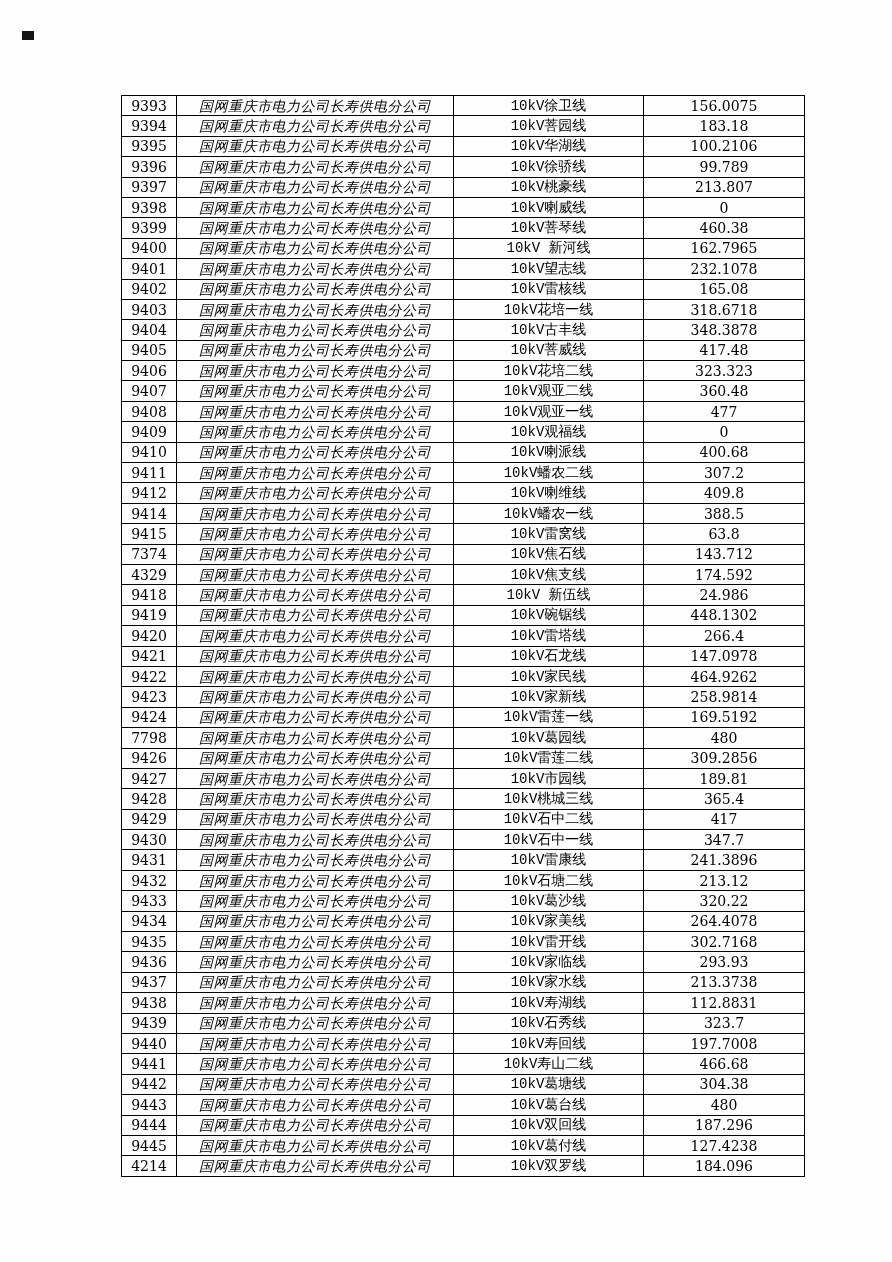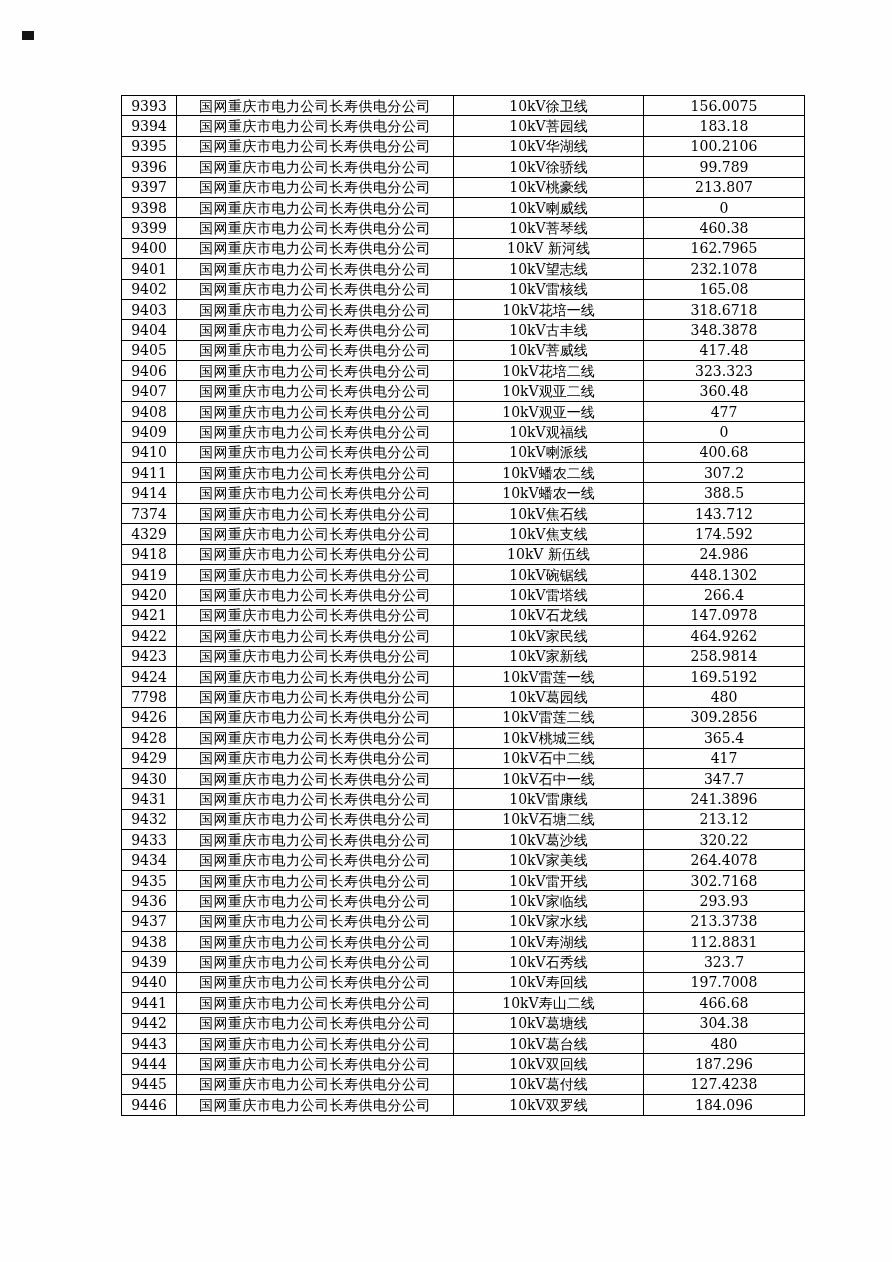--- a/index.html
+++ b/index.html
@@ -38,23 +38,25 @@
     text-align: center;
     vertical-align: middle;
     font-size: 14px;
     line-height: 1;
     white-space: nowrap;
     overflow: hidden;
   }
   td.company-cell {
     font-size: 15px;
     letter-spacing: 0.5px;
+    font-style: italic;
   }
   td.line-name-cell {
     font-size: 14.5px;
+    font-family: Liberation Mono, monospace;
   }
   td.row-id-cell,
   td.line-value-cell {
     font-size: 13.5px;
     font-family: "DejaVu Serif", "Liberation Serif", serif;
   }
 </style>
 </head>
 <body>
 
@@ -176,26 +178,38 @@
         <td class="line-name-cell">10kV喇派线</td>
         <td class="line-value-cell">400.68</td>
       </tr>
       <tr>
         <td class="row-id-cell">9411</td>
         <td class="company-cell">国网重庆市电力公司长寿供电分公司</td>
         <td class="line-name-cell">10kV蟠农二线</td>
         <td class="line-value-cell">307.2</td>
       </tr>
       <tr>
+        <td class="row-id-cell">9412</td>
+        <td class="company-cell">国网重庆市电力公司长寿供电分公司</td>
+        <td class="line-name-cell">10kV喇维线</td>
+        <td class="line-value-cell">409.8</td>
+      </tr>
+      <tr>
         <td class="row-id-cell">9414</td>
         <td class="company-cell">国网重庆市电力公司长寿供电分公司</td>
         <td class="line-name-cell">10kV蟠农一线</td>
         <td class="line-value-cell">388.5</td>
       </tr>
       <tr>
+        <td class="row-id-cell">9415</td>
+        <td class="company-cell">国网重庆市电力公司长寿供电分公司</td>
+        <td class="line-name-cell">10kV雷窝线</td>
+        <td class="line-value-cell">63.8</td>
+      </tr>
+      <tr>
         <td class="row-id-cell">7374</td>
         <td class="company-cell">国网重庆市电力公司长寿供电分公司</td>
         <td class="line-name-cell">10kV焦石线</td>
         <td class="line-value-cell">143.712</td>
       </tr>
       <tr>
         <td class="row-id-cell">4329</td>
         <td class="company-cell">国网重庆市电力公司长寿供电分公司</td>
         <td class="line-name-cell">10kV焦支线</td>
         <td class="line-value-cell">174.592</td>
@@ -248,20 +262,26 @@
         <td class="line-name-cell">10kV葛园线</td>
         <td class="line-value-cell">480</td>
       </tr>
       <tr>
         <td class="row-id-cell">9426</td>
         <td class="company-cell">国网重庆市电力公司长寿供电分公司</td>
         <td class="line-name-cell">10kV雷莲二线</td>
         <td class="line-value-cell">309.2856</td>
       </tr>
       <tr>
+        <td class="row-id-cell">9427</td>
+        <td class="company-cell">国网重庆市电力公司长寿供电分公司</td>
+        <td class="line-name-cell">10kV市园线</td>
+        <td class="line-value-cell">189.81</td>
+      </tr>
+      <tr>
         <td class="row-id-cell">9428</td>
         <td class="company-cell">国网重庆市电力公司长寿供电分公司</td>
         <td class="line-name-cell">10kV桃城三线</td>
         <td class="line-value-cell">365.4</td>
       </tr>
       <tr>
         <td class="row-id-cell">9429</td>
         <td class="company-cell">国网重庆市电力公司长寿供电分公司</td>
         <td class="line-name-cell">10kV石中二线</td>
         <td class="line-value-cell">417</td>
@@ -356,19 +376,19 @@
         <td class="line-name-cell">10kV双回线</td>
         <td class="line-value-cell">187.296</td>
       </tr>
       <tr>
         <td class="row-id-cell">9445</td>
         <td class="company-cell">国网重庆市电力公司长寿供电分公司</td>
         <td class="line-name-cell">10kV葛付线</td>
         <td class="line-value-cell">127.4238</td>
       </tr>
       <tr>
-        <td class="row-id-cell">9446</td>
+        <td class="row-id-cell">4214</td>
         <td class="company-cell">国网重庆市电力公司长寿供电分公司</td>
         <td class="line-name-cell">10kV双罗线</td>
         <td class="line-value-cell">184.096</td>
       </tr>
     </tbody>
 </table>
 
 </body></html>

